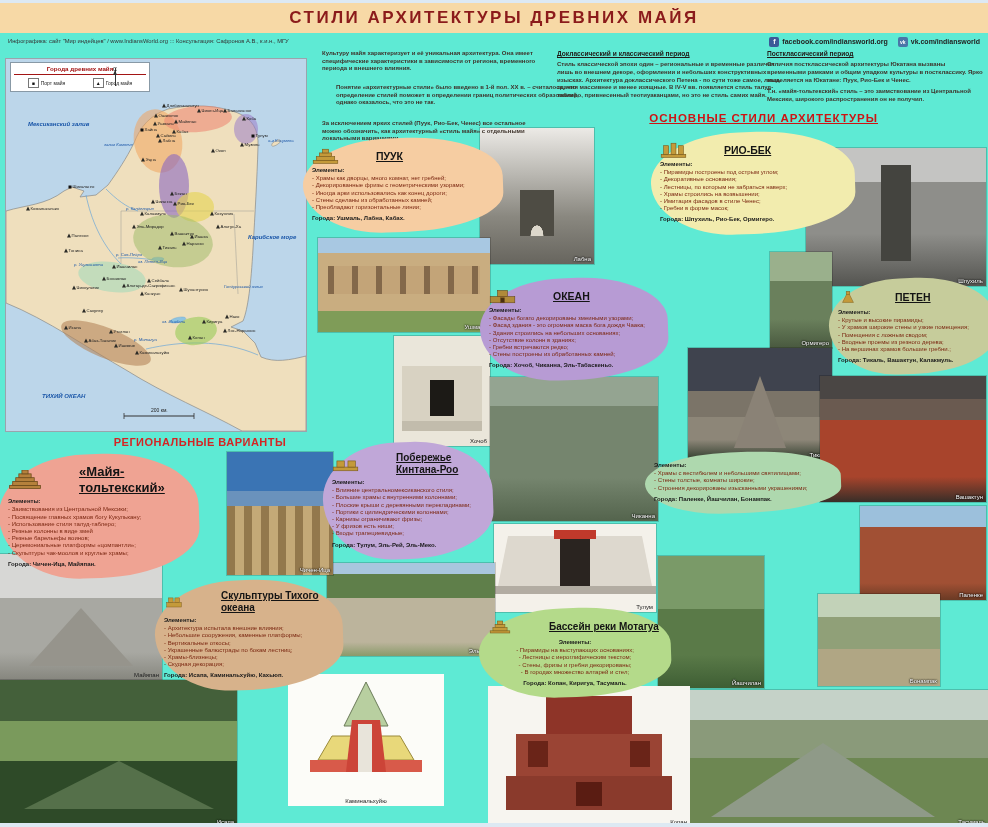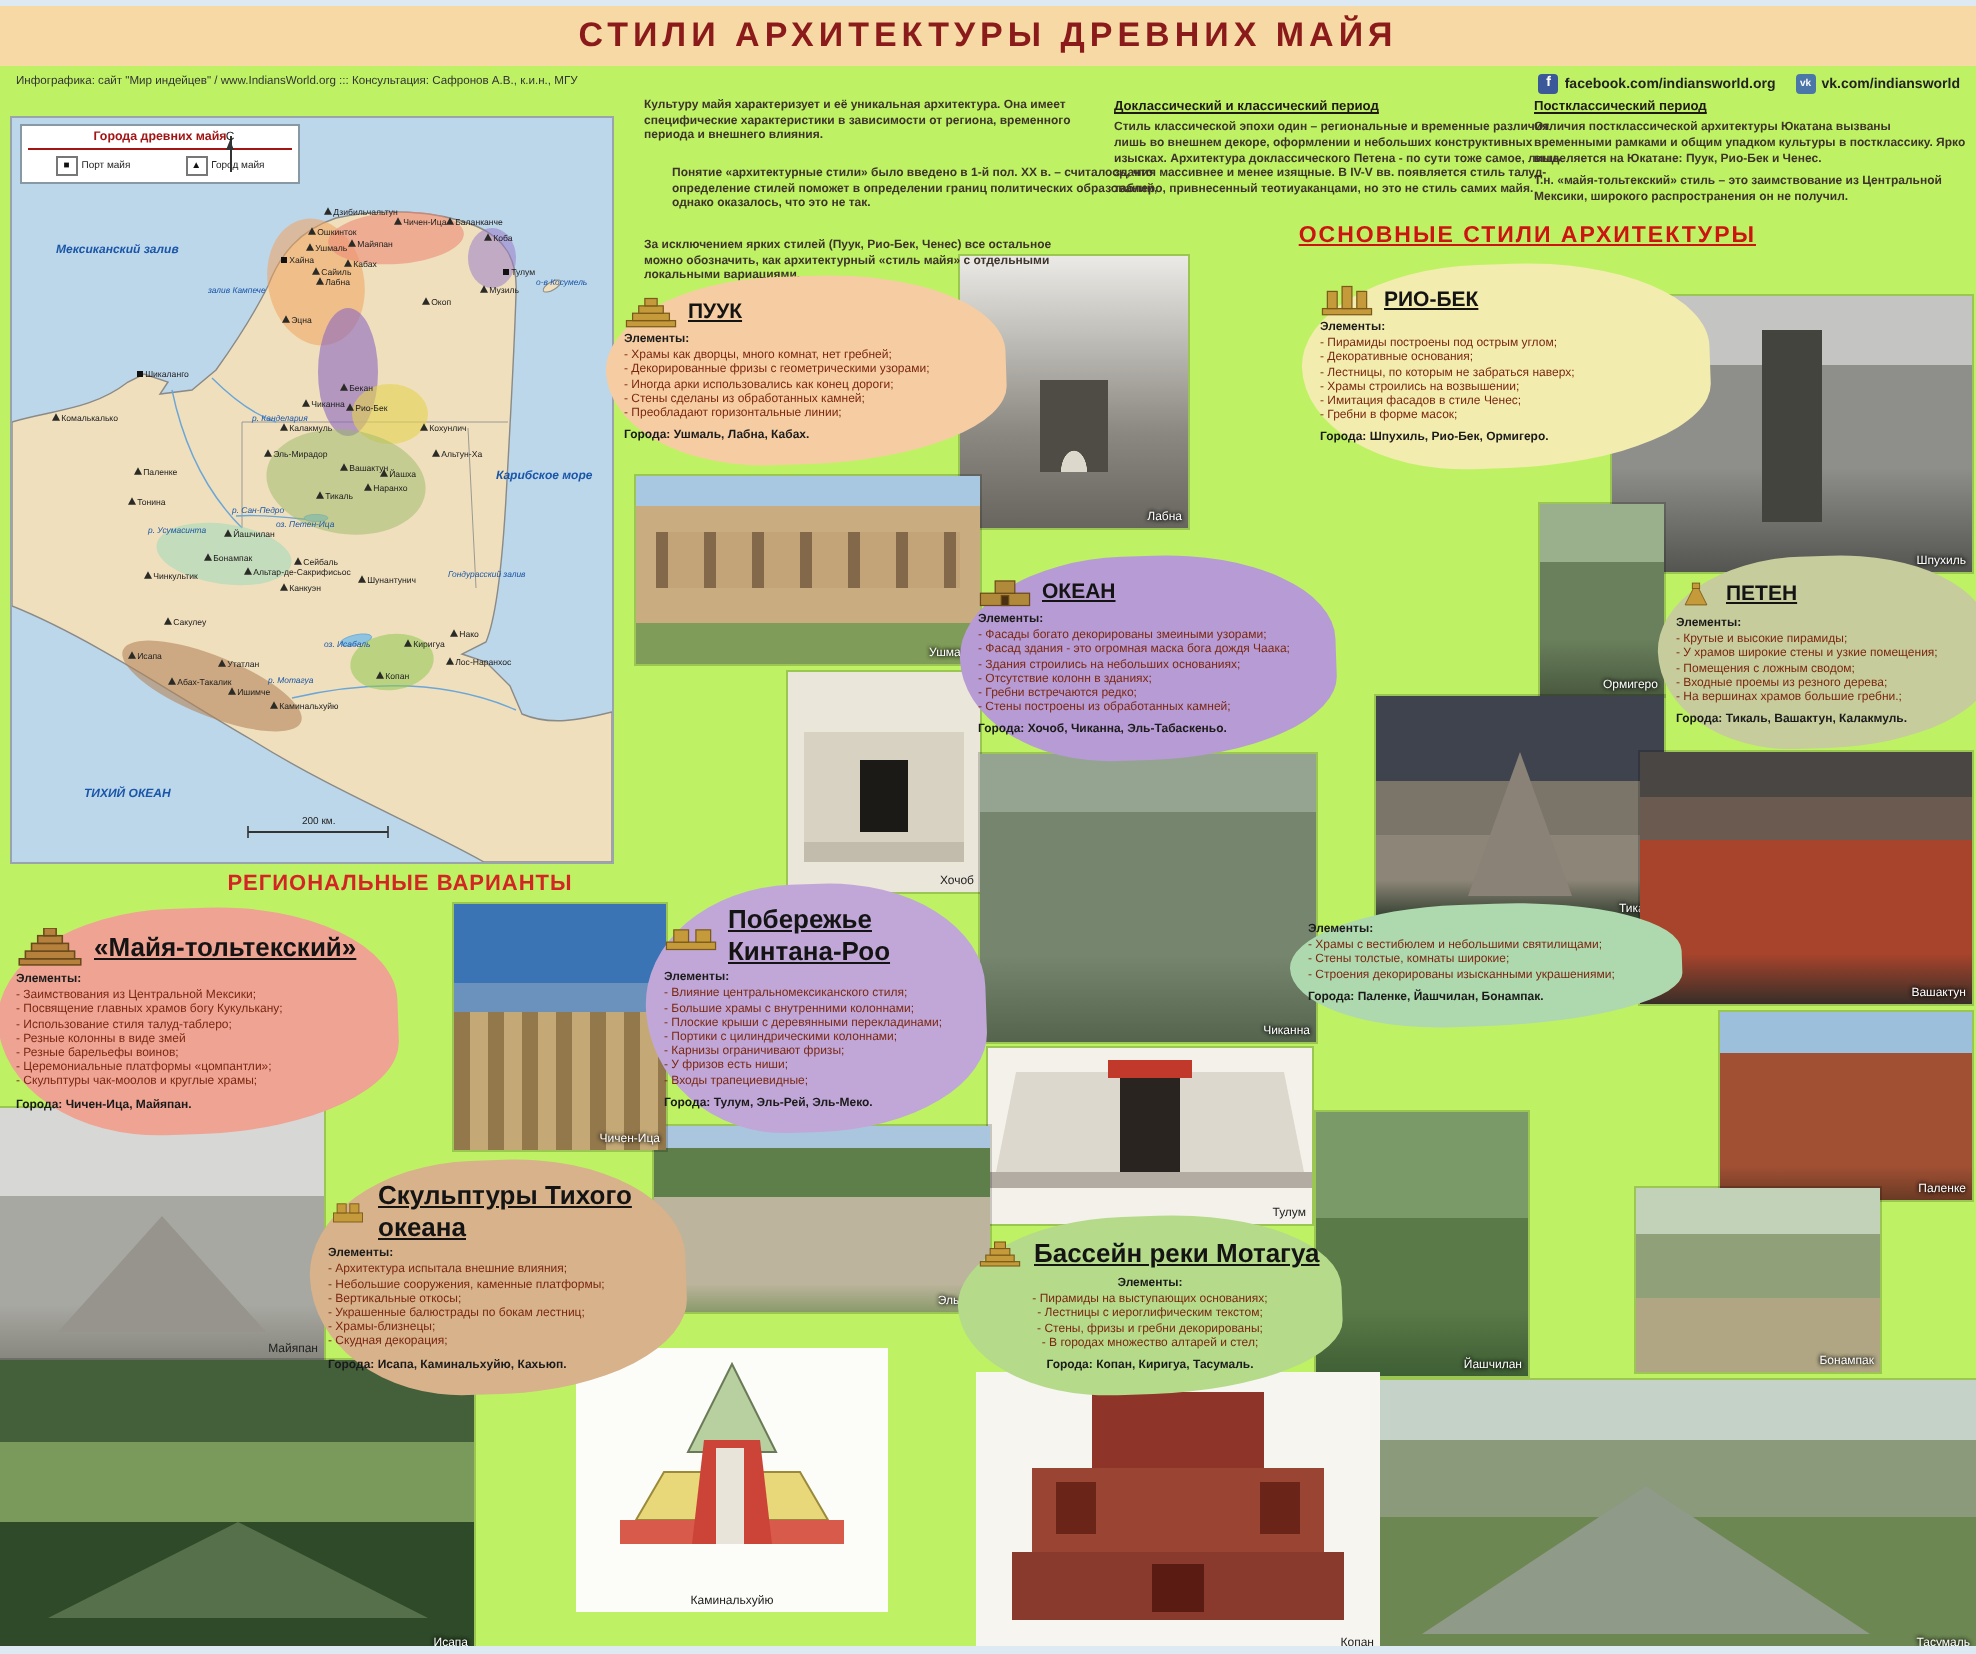--- a/index.html
+++ b/index.html
@@ -1,16 +1,16 @@
 <!DOCTYPE html>
 <html><head>
 <meta charset="utf-8">
 <style>
   html,body{margin:0;padding:0;background:#fff;}
-  #canvas{position:relative;width:988px;height:827px;background:#bef264;overflow:hidden;
+  #canvas{position:relative;width:988px;height:827px;background:#5eead4;overflow:hidden;
           font-family:"Liberation Sans","DejaVu Sans",sans-serif;}
   .strip{position:absolute;left:0;right:0;background:#dde9f3;}
   #titlebar{position:absolute;left:0;top:3px;right:0;height:30px;background:#f7d9a6;}
   #title{width:100%;text-align:center;line-height:30px;font-size:17px;font-weight:bold;
          color:#8b1b1b;letter-spacing:2.5px;}
   #credits{position:absolute;left:8px;top:38px;font-size:5.8px;color:#333;}
   #social{position:absolute;right:8px;top:37px;display:flex;gap:10px;align-items:center;font-size:7px;font-weight:bold;color:#222;}
   .soc-ic{display:inline-block;width:10px;height:10px;border-radius:2px;color:#fff;text-align:center;
           line-height:10px;font-size:7px;font-weight:bold;margin-right:3px;vertical-align:middle;}
   .fb{background:#3b5998;} .vk{background:#4a76a8;font-size:5px;}
@@ -44,22 +44,22 @@
   .h-main{left:628px;top:112px;width:250px;text-align:right;color:#ce1313;font-size:11.5px;
           text-decoration:underline;letter-spacing:1px;}
   .h-reg{left:80px;top:436px;width:240px;text-align:center;color:#d42525;font-size:11px;letter-spacing:.5px;}
 
   
   .card{position:absolute;font-size:6px;line-height:1.2;color:#222;z-index:3;}
   .card::before{content:"";position:absolute;inset:-10px -9px;z-index:-1;
                 border-radius:48% 52% 55% 45%/52% 48% 42% 58%;transform:rotate(-2deg);}
   .card-head{display:flex;align-items:center;gap:5px;margin-bottom:3px;}
   .pyr{width:27px;height:16px;flex:0 0 auto;}
-  .card-title{font-weight:bold;font-size:10.5px;text-decoration:underline;color:#141414;}
-  .small .card-title{font-size:13px;}
+  .card-title{font-weight:bold;font-size:10.5px;text-decoration:underline;color:#141414;margin-left:32px;}
+  .small .card-title{font-size:10px;}
   .lbl{font-weight:bold;margin-bottom:1px;color:#1a1a1a;}
   .li{color:#7b2812;}
   .cities{font-weight:bold;margin-top:4px;color:#1a1a1a;}
   .c-puuk{left:312px;top:148px;width:182px;}        .c-puuk::before{background:#f6cda2;}
   .c-riobek{left:660px;top:142px;width:186px;}      .c-riobek::before{background:#f2ecae;}
   .c-chenes{left:489px;top:288px;width:170px;}      .c-chenes::before{background:#b79bd4;}
   .c-peten{left:838px;top:288px;width:148px;}       .c-peten::before{background:#c6cc9b;}
   .c-mayatoltec{left:8px;top:464px;width:182px;}    .c-mayatoltec::before{background:#efa393;}
   .c-quintana{left:332px;top:452px;width:152px;}    .c-quintana::before{background:#c0a7d8;}
   .c-pacific{left:164px;top:590px;width:170px;}     .c-pacific::before{background:#d7b28b;}

